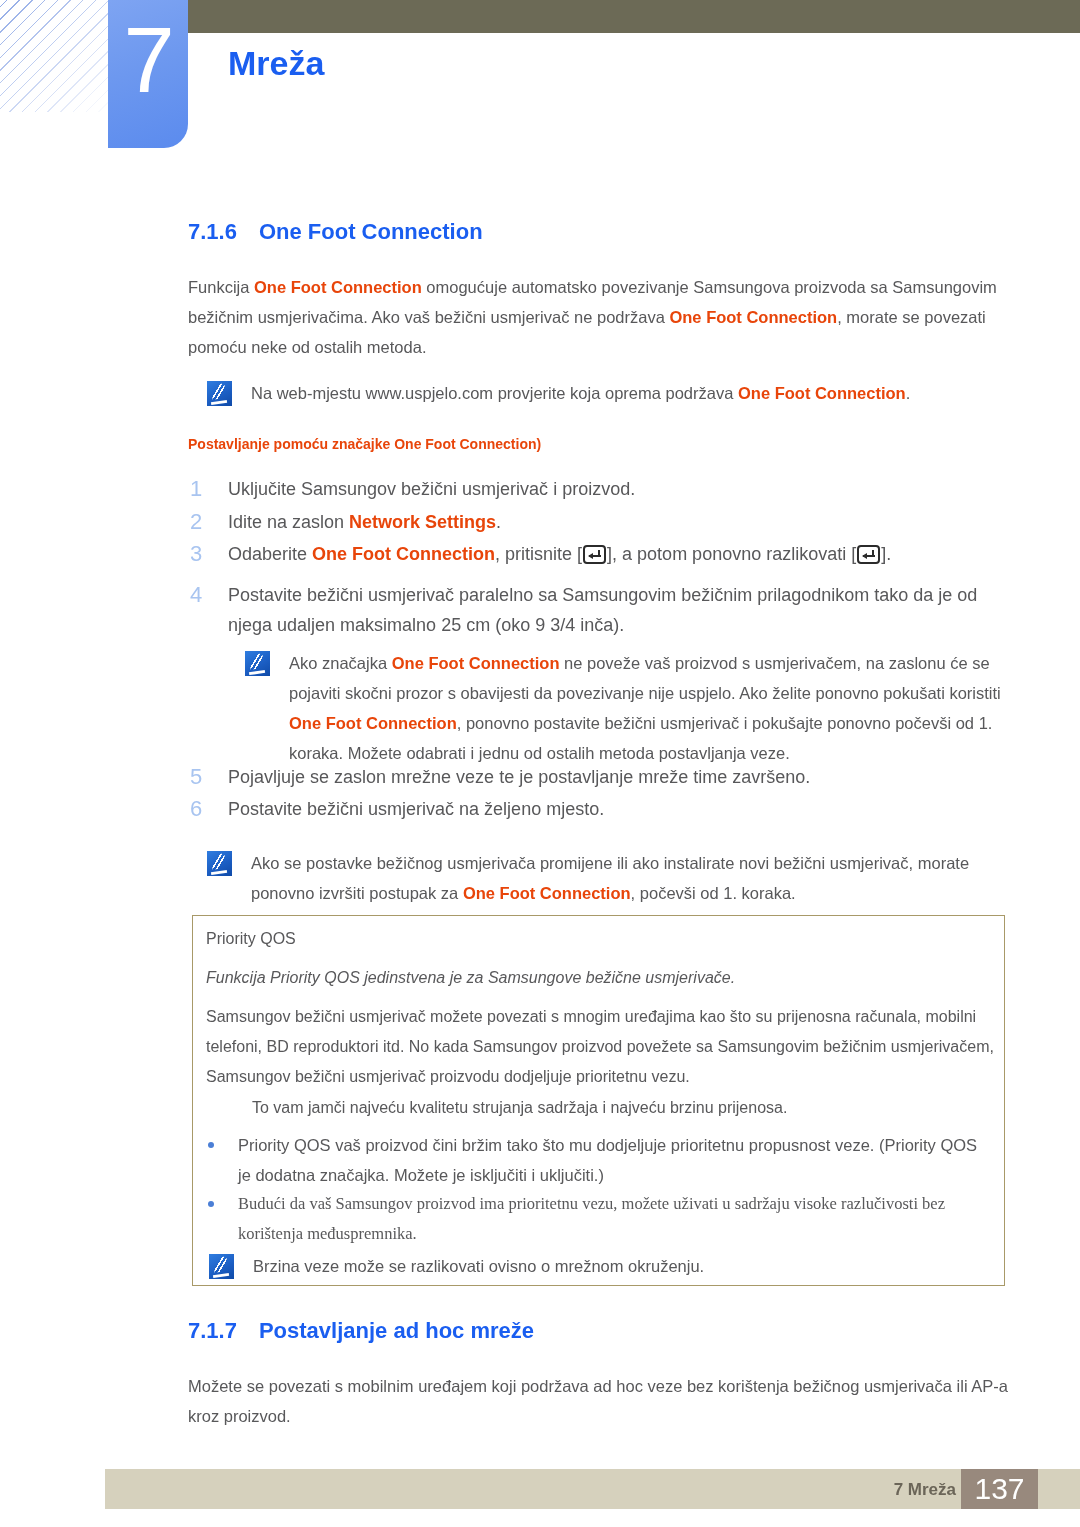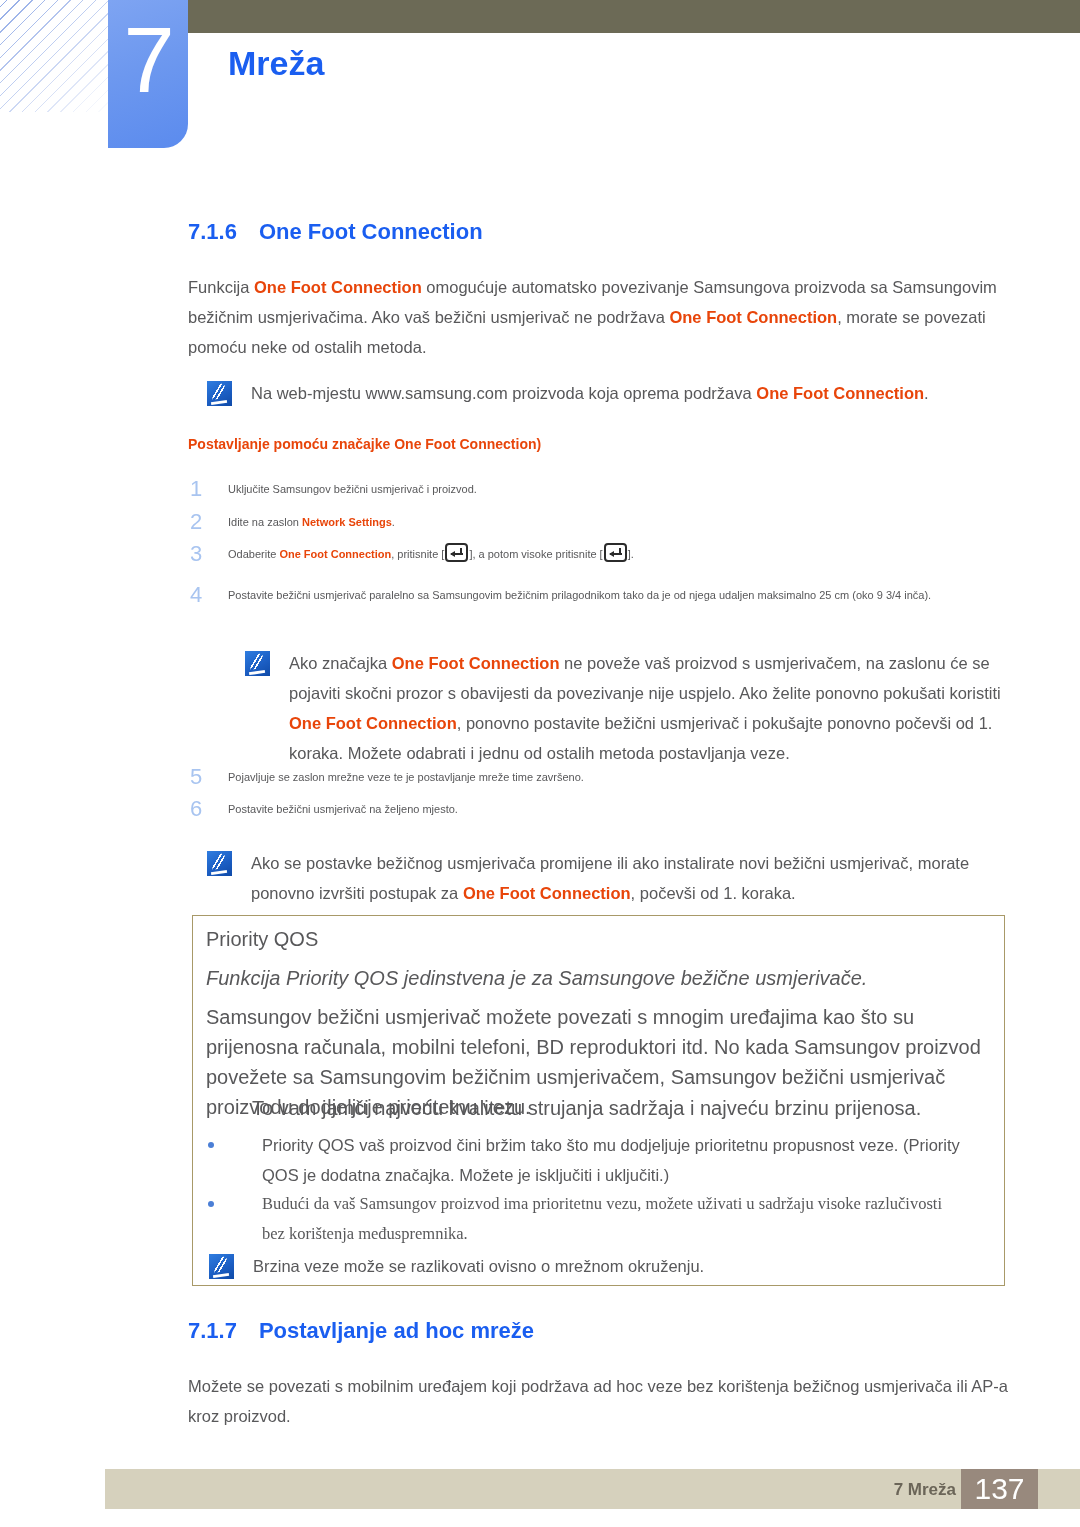--- a/index.html
+++ b/index.html
@@ -77,21 +77,21 @@
     background:#ffffff; transform:rotate(-8deg);
   }
   .note .ntext { font-size:16.5px; line-height:30px; color:#58585a; }
 
   
   .step { position:absolute; display:flex; align-items:flex-start; }
   .step .snum {
     flex:0 0 auto; width:24px; margin-right:14px; text-align:left;
     color:#a8c4f0; font-size:22px; line-height:30px;
   }
-  .step .stext { font-size:11px; line-height:30px; color:#58585a; }
+  .step .stext { font-size:18px; line-height:30px; color:#58585a; }
 
   
   .key {
     display:inline-block; width:23px; height:19px; vertical-align:-4px;
     border:2px solid #2b2b2b; border-radius:4px; position:relative;
     background:#fff; margin:0 1px;
   }
   .key::before {
     content:""; position:absolute; right:4px; top:3px;
     width:2px; height:7px; background:#2b2b2b;
@@ -105,23 +105,23 @@
     border-top:3.5px solid transparent; border-bottom:3.5px solid transparent;
     border-right:5px solid #2b2b2b;
   }
 
   
   .qosbox {
     position:absolute; left:192px; top:915px; width:813px; height:371px;
     border:1.5px solid #a89968; background:#ffffff;
   }
   .qosbox .qtext {
-    position:absolute; font-size:20px; line-height:30px; color:#58585a;
-  }
-  .bullet { position:absolute; display:flex; align-items:flex-start;gap:24px; }
+    position:absolute; font-size:16px; line-height:30px; color:#58585a;
+  }
+  .bullet { position:absolute; display:flex; align-items:flex-start; }
   .bullet .bdot {
     flex:0 0 auto; width:30px; margin-top:12px; display:flex; justify-content:flex-start;
   }
   .bullet .bdot span {
     width:6px; height:6px; border-radius:50%; background:#4b7fd6; display:block;
   }
   .bullet .btext { font-size:16.5px; line-height:30px; color:#58585a; }
 
   
   .footer-bar {
@@ -154,39 +154,39 @@
     <span class="num">7.1.6</span><span>One Foot Connection</span>
   </h2>
 
   <p class="para" style="left:188px; top:272px;">
     <span>Funkcija </span><span class="hl">One Foot Connection</span><span> omogućuje automatsko povezivanje Samsungova proizvoda sa Samsungovim bežičnim usmjerivačima. Ako vaš bežični usmjerivač ne podržava </span><span class="hl">One Foot Connection</span><span>, morate se povezati pomoću neke od ostalih metoda.</span>
   </p>
 
   <div class="note" style="left:207px; top:378px; width:800px;">
     <div class="nicon"></div>
     <div class="ntext">
-      <span>Na web-mjestu www.samsung.com proizvoda koja oprema podržava </span><span class="hl">One Foot Connection</span><span>.</span>
+      <span>Na web-mjestu www.uspjelo.com provjerite koja oprema podržava </span><span class="hl">One Foot Connection</span><span>.</span>
     </div>
   </div>
 
   <div class="para" style="left:188px; top:429px; color:#e8450a; font-weight:700; font-size:14px;">Postavljanje pomoću značajke One Foot Connection)</div>
 
   <div class="step" style="left:190px; top:474px; width:820px;">
     <div class="snum">1</div>
     <div class="stext"><span>Uključite Samsungov bežični usmjerivač i proizvod.</span></div>
   </div>
 
   <div class="step" style="left:190px; top:507px; width:820px;">
     <div class="snum">2</div>
     <div class="stext"><span>Idite na zaslon </span><span class="hl">Network Settings</span><span>.</span></div>
   </div>
 
   <div class="step" style="left:190px; top:539px; width:830px;">
     <div class="snum">3</div>
-    <div class="stext"><span>Odaberite </span><span class="hl">One Foot Connection</span><span>, pritisnite [</span><span class="key"><i></i></span><span>], a potom visoke pritisnite [</span><span class="key"><i></i></span><span>].</span></div>
+    <div class="stext"><span>Odaberite </span><span class="hl">One Foot Connection</span><span>, pritisnite [</span><span class="key"><i></i></span><span>], a potom ponovno razlikovati [</span><span class="key"><i></i></span><span>].</span></div>
   </div>
 
   <div class="step" style="left:190px; top:580px; width:822px;">
     <div class="snum">4</div>
     <div class="stext"><span>Postavite bežični usmjerivač paralelno sa Samsungovim bežičnim prilagodnikom tako da je od njega udaljen maksimalno 25 cm (oko 9 3/4 inča).</span></div>
   </div>
 
   <div class="note" style="left:245px; top:648px; width:762px;">
     <div class="nicon"></div>
     <div class="ntext">

